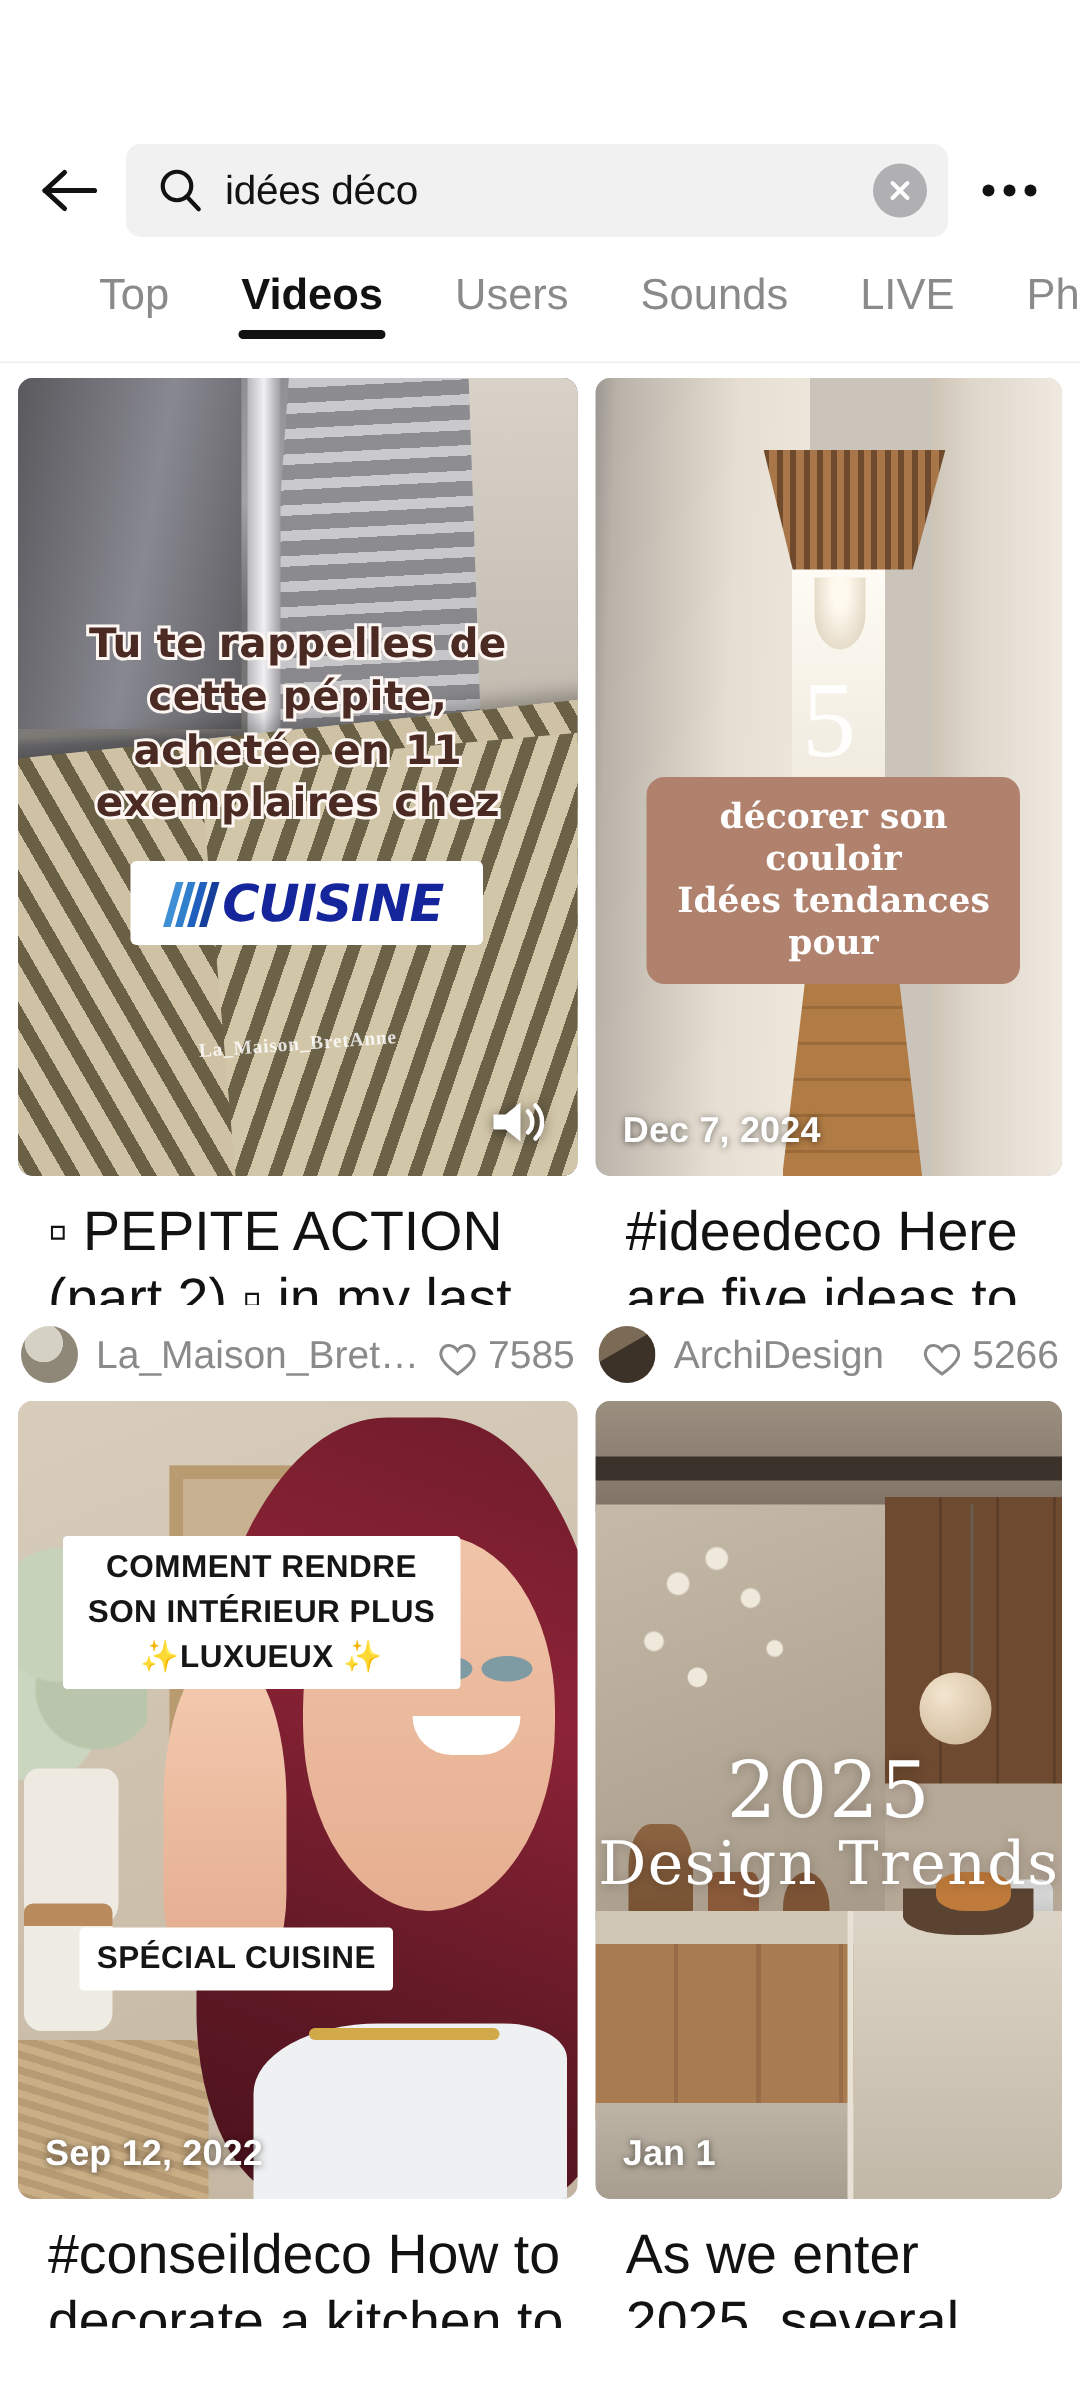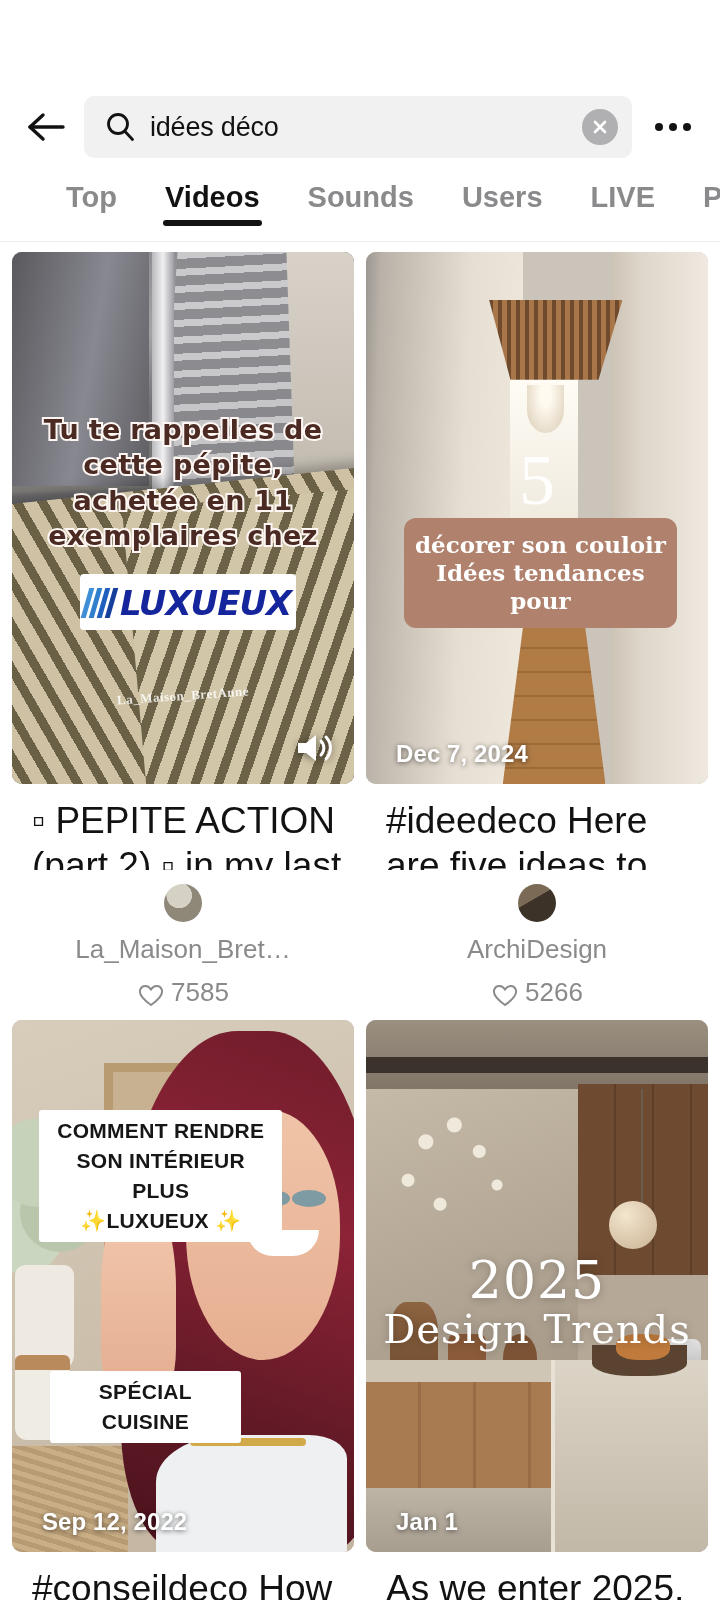--- a/index.html
+++ b/index.html
@@ -95,21 +95,20 @@
     white-space: nowrap;
   }
   .tab {
     position: relative;
     font-size: 29px;
     color: #8a8a8d;
     padding: 8px 24px 0 24px;
     line-height: 46px;
     cursor: pointer;
     flex: 0 0 auto;
-    font-weight: bold;
   }
   .tab.active { color: #121212; font-weight: bold; }
   .tab.active::after {
     content: "";
     position: absolute;
     left: 22px; right: 22px;
     bottom: -6px;
     height: 6px;
     background: #121212;
     border-radius: 3px;
@@ -439,21 +438,21 @@
   }
   .t4-title .yr { display: block; font-size: 52px; letter-spacing: 1px; }
   .t4-title .tr {
     display: block; font-size: 40px; letter-spacing: 1px;
     margin-top: 2px;
   }
 
   
   .date-badge {
     position: absolute;
-    left: 30px; bottom: 16px;
+    left: 18px; bottom: 16px;
     color: #fff;
     font-size: 24px;
     font-weight: bold;
     letter-spacing: .1px;
     text-shadow: 0 1px 5px rgba(0,0,0,.55);
   }
   .sound-icon {
     position: absolute;
     right: 18px; bottom: 16px;
     width: 44px; height: 40px;
@@ -469,21 +468,20 @@
     color: #121212;
     max-height: 72px;
     overflow: hidden;
     cursor: pointer;
   }
   .meta {
     display: flex;
     align-items: center;
     margin: 14px 2px 0 2px;
     gap: 12px;
-    flex-direction: column;
   }
   .avatar {
     width: 38px; height: 38px; flex: 0 0 38px;
     border-radius: 50%;
     overflow: hidden;
     background: #b7b2a8;
     cursor: pointer;
   }
   .av1 { background: radial-gradient(circle at 40% 30%, #d6d1c5 0 36%, #8f8878 37%), linear-gradient(160deg,#b3ab9a,#7c7365); }
   .av2 { background: linear-gradient(150deg,#7a6a56 0 40%, #3c3228 41%), radial-gradient(circle at 30% 35%, #d9b98f 0 28%, transparent 29%); }
@@ -536,22 +534,22 @@
       <i></i>
       <i></i>
       <i></i>
     </div>
   </div>
 
   <div class="tabs-wrap">
     <div class="tabs">
       <div class="tab">Top</div>
       <div class="tab active">Videos</div>
+      <div class="tab">Users</div>
       <div class="tab">Sounds</div>
-      <div class="tab">Users</div>
       <div class="tab">LIVE</div>
       <div class="tab">Photos</div>
 
     </div>
   </div>
 
   <div class="grid">
 
     <div class="card">
       <div class="thumb">
@@ -565,21 +563,21 @@
 
         <div class="t1-cap">Tu te rappelles de cette pépite, achetée en 11 exemplaires chez</div>
 
         <div class="t1-logo">
           <span class="slashes">
             <b></b>
               <b></b>
               <b></b>
               <b></b>
           </span>
-          <span class="word">LUXUEUX</span>
+          <span class="word">CUISINE</span>
         </div>
 
         <div class="t1-wm">La_Maison_BretAnne</div>
 
         <svg class="sound-icon" viewBox="0 0 44 40">
           <path d="M6 15 H14 L24 7 V33 L14 25 H6 Z" fill="#ffffff"></path>
           <path d="M29 13 A10 10 0 0 1 29 27" fill="none" stroke="#ffffff" stroke-width="3" stroke-linecap="round"></path>
           <path d="M34 9 A16 16 0 0 1 34 31" fill="none" stroke="#ffffff" stroke-width="3" stroke-linecap="round"></path>
         </svg>
       </div>

